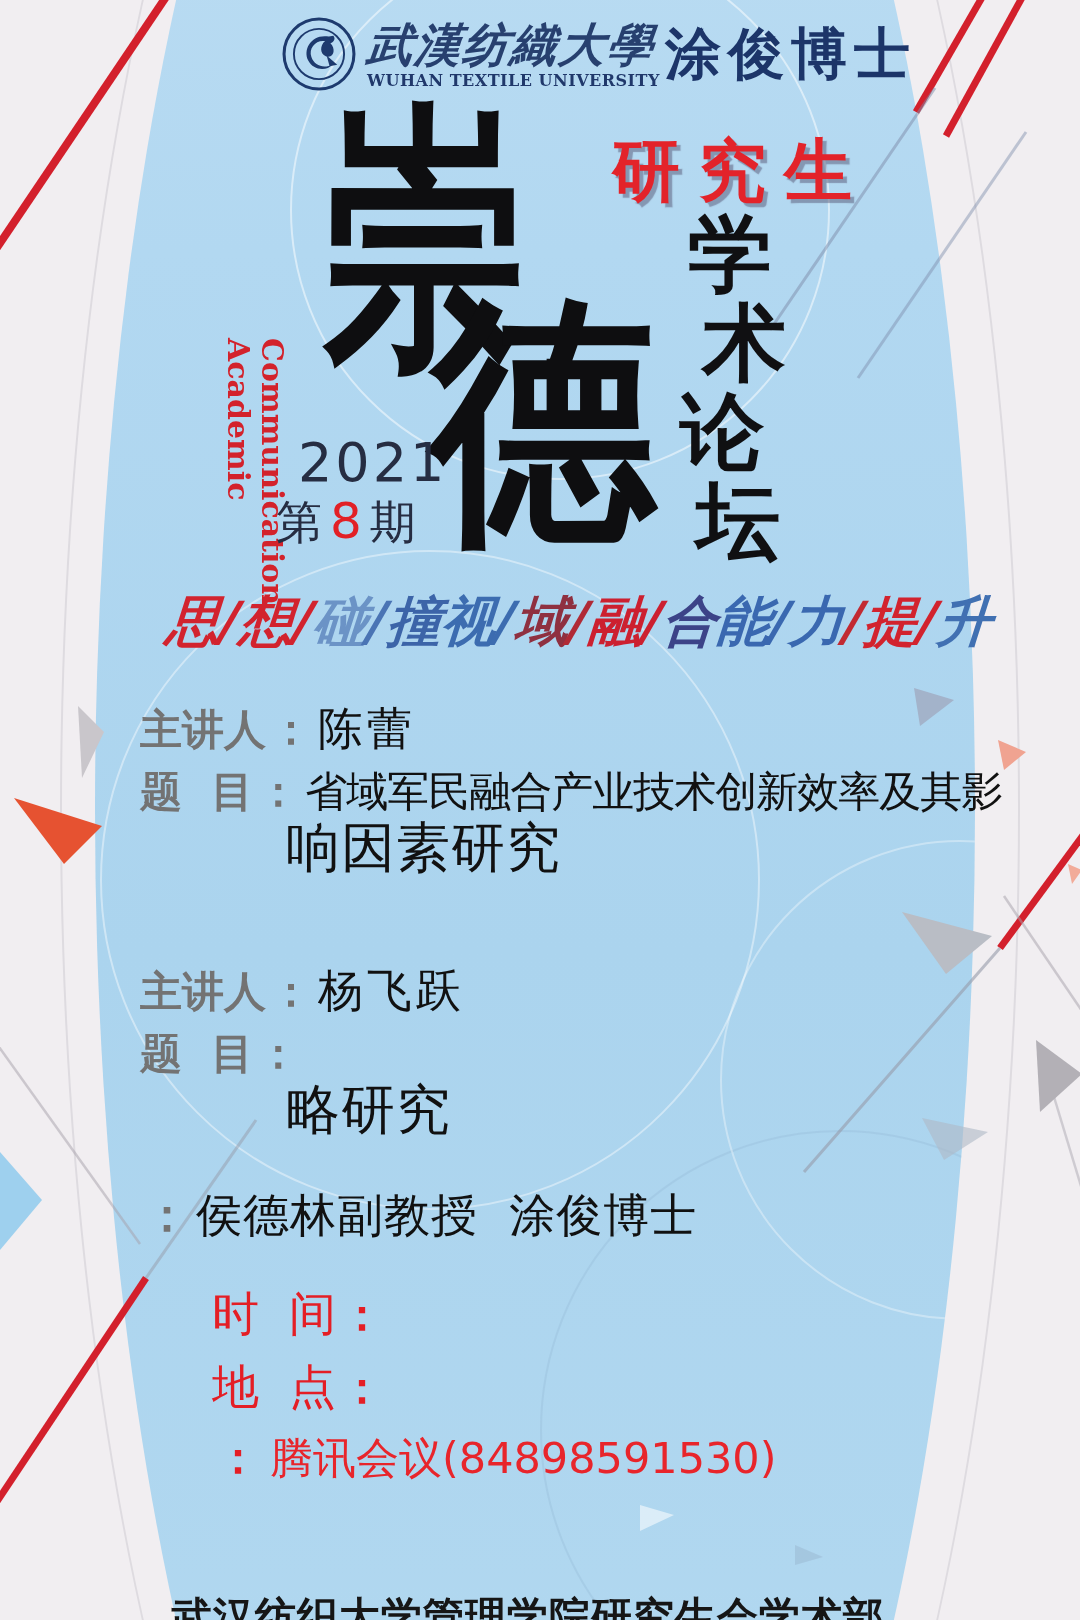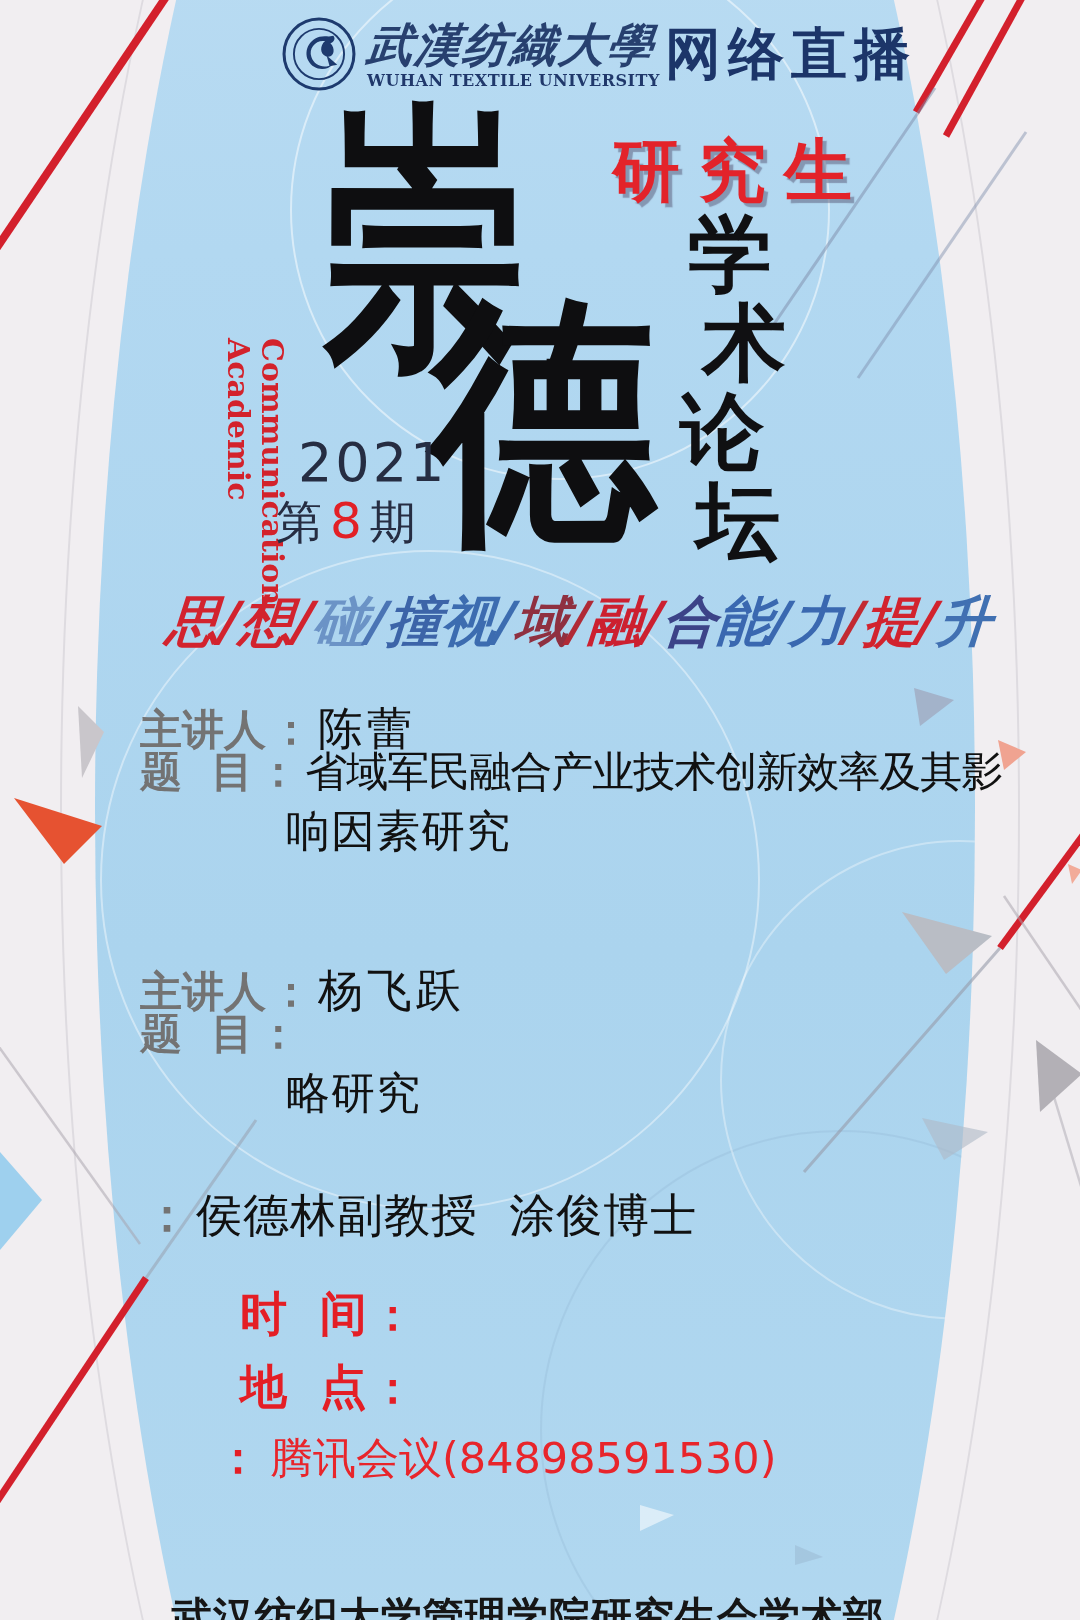--- a/index.html
+++ b/index.html
@@ -58,35 +58,35 @@
   
   .slogan{position:absolute;left:166px;top:592px;width:748px;display:flex;justify-content:space-between;
     font-size:54px;font-weight:800;font-style:italic;line-height:1.1;transform:skewX(-4deg);white-space:nowrap;}
   .sg{display:inline-flex;}
 
   
   .session{position:absolute;left:140px;width:880px;}
   .session.s0{top:706px;}
   .session.s1{top:968px;}
   .srow{display:flex;align-items:baseline;line-height:1;}
-  .srow.topic{}
+  .srow.topic{margin-top:20px;}
   .lbl{font-size:42px;font-weight:900;color:#737373;white-space:pre;}
   .colon{margin:0 6px 0 4px;}
   .sname{font-size:45px;font-weight:500;color:#111;letter-spacing:4px;white-space:pre;}
   .stext{font-size:42px;font-weight:500;color:#111;letter-spacing:-1px;white-space:pre;}
-  .sline2{margin-top:16px;padding-left:146px;font-size:44px;font-weight:500;color:#111;letter-spacing:1px;line-height:1;white-space:pre;}
+  .sline2{margin-top:8px;padding-left:146px;font-size:54px;font-weight:500;color:#111;letter-spacing:1px;line-height:1;white-space:pre;}
 
   .duty-row{position:absolute;left:140px;top:1192px;display:flex;align-items:baseline;line-height:1;}
   .duty-row .lbl{font-size:46px;}
   .duty-row .val{font-size:46px;font-weight:500;color:#111;letter-spacing:1px;white-space:pre;}
 
   
   .details{position:absolute;left:212px;top:1290px;}
   .drow{display:flex;align-items:baseline;line-height:1;margin-bottom:26px;}
-  .dlbl{font-size:47px;font-weight:700;color:#e41e25;white-space:pre;margin-left:28px;}
+  .dlbl{font-size:47px;font-weight:400;color:#e41e25;white-space:pre;}
   .dcolon{margin:0 10px 0 4px;font-size:44px;font-weight:900;color:#e41e25;}
   .dval{font-size:43px;font-weight:500;color:#e8252b;white-space:pre;letter-spacing:0;}
 
   .footer-org{position:absolute;left:12px;top:1548px;width:1032px;text-align:center;
     font-size:41px;font-weight:900;color:#161616;letter-spacing:1px;margin-top:42px;}
 </style>
 </head>
 <body>
 
 <div class="poster">
@@ -130,21 +130,21 @@
     <svg width="76" height="76" viewBox="0 0 100 100">
       <circle cx="50" cy="50" r="46" fill="none" stroke="#1d3a6e" stroke-width="4"></circle>
       <circle cx="50" cy="50" r="33" fill="none" stroke="#1d3a6e" stroke-width="2.5"></circle>
       <path d="M63 27 C41 23 28 43 36 59 C42 71 60 74 68 63 C58 70 44 66 40 54 C36 42 46 31 58 33 C51 39 51 50 59 53 C69 57 73 44 65 36 C70 34 72 30 69 26 Z" fill="#1d3a6e"></path>
       <path d="M60 52 L74 64 L64 66 Z" fill="#1d3a6e"></path>
     </svg>
     <div class="brand-names">
       <div class="uni-zh">武漢纺織大學</div>
       <div class="uni-en">WUHAN TEXTILE UNIVERSITY</div>
     </div>
-    <div class="school">网络直播</div>
+    <div class="school">涂俊博士</div>
   </header>
 
   <div class="char-chong">崇</div>
   <div class="char-de">德</div>
   <div class="grad">研究生</div>
   <div class="forum-vert" id="forum-vert">
       <div class="fv c0">学</div>
       <div class="fv c1">术</div>
       <div class="fv c2">论</div>
       <div class="fv c3">坛</div>

